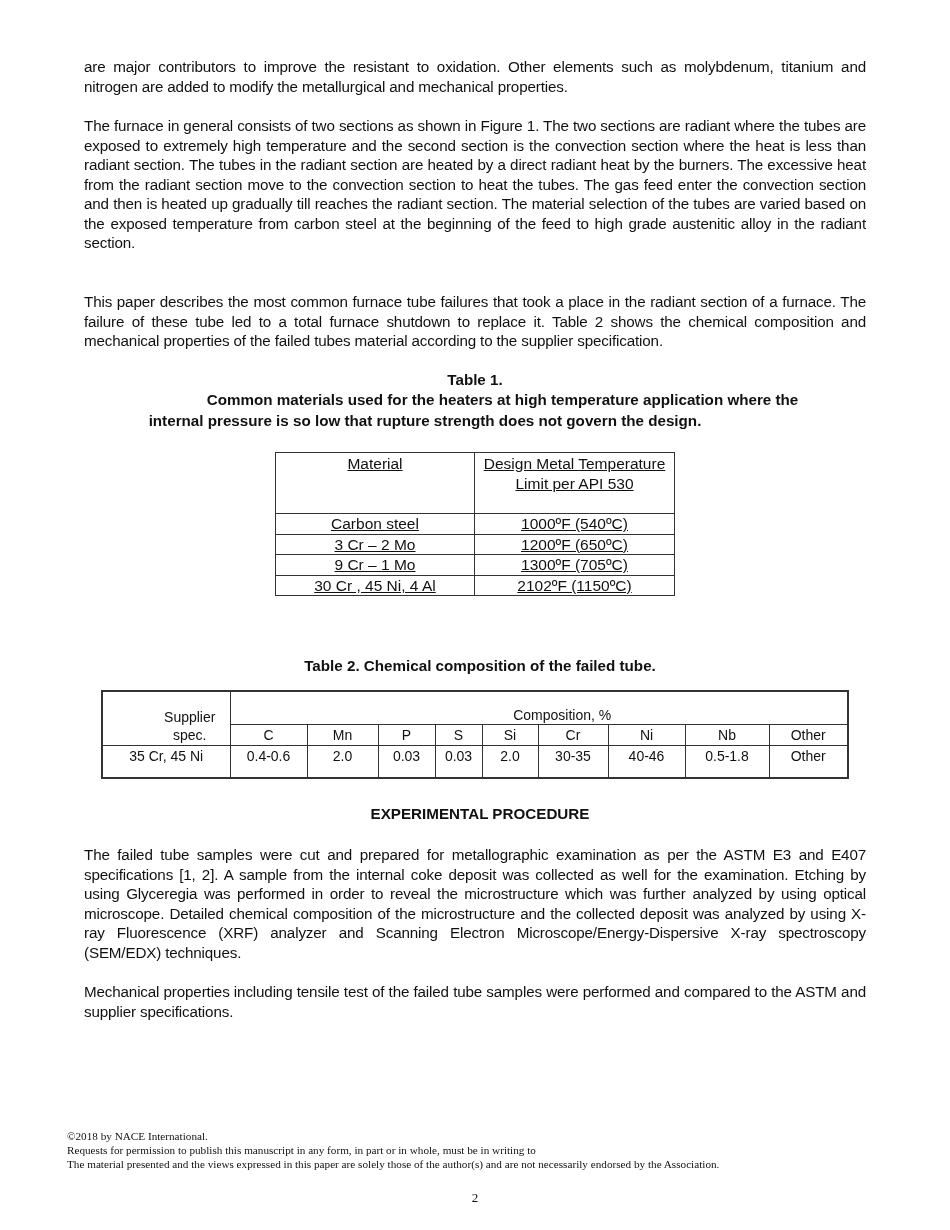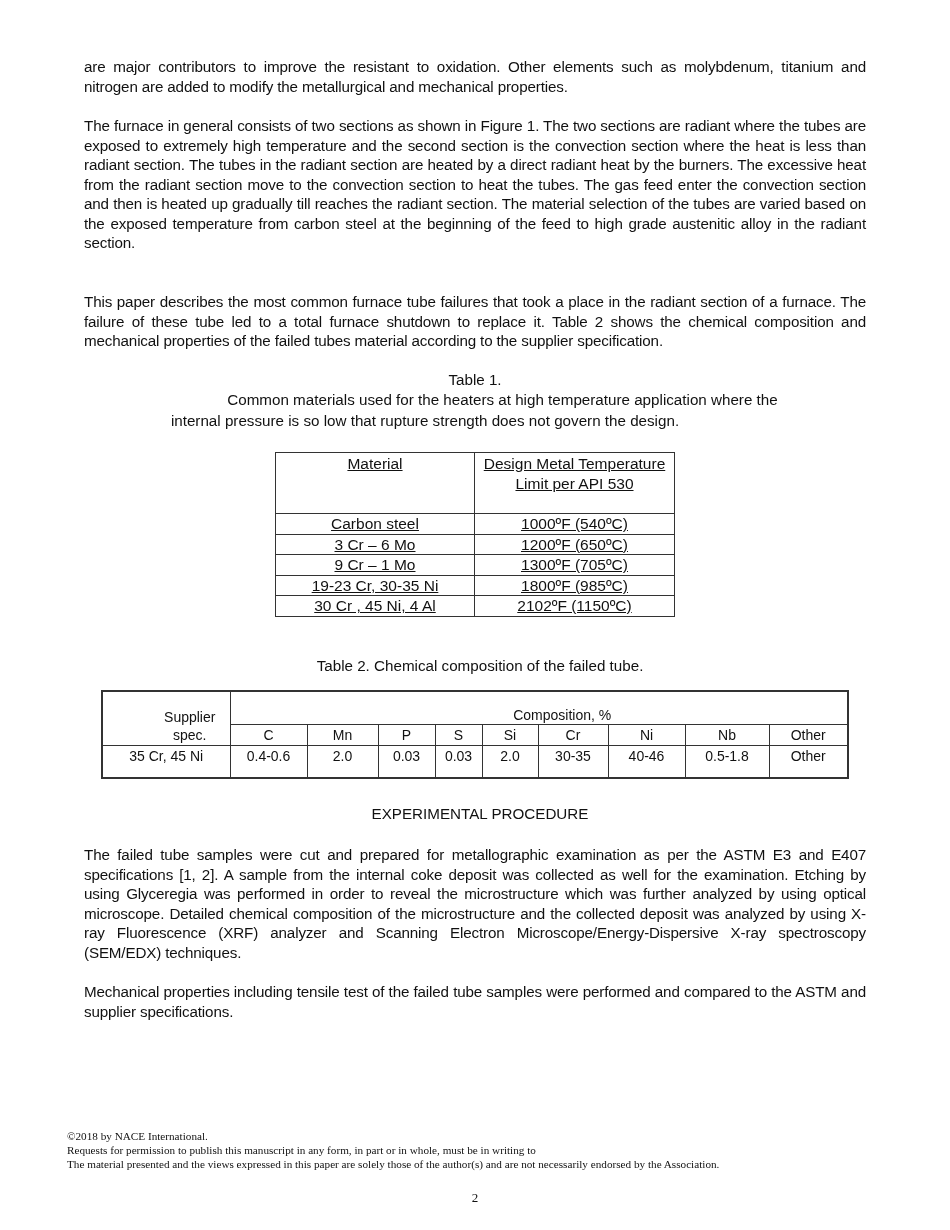--- a/index.html
+++ b/index.html
@@ -4,21 +4,21 @@
 <style>
   html, body { margin: 0; padding: 0; background: #ffffff; }
   body { width: 950px; height: 1230px; position: relative; overflow: hidden; color: #111; }
   .para {
     position: absolute; left: 84px; width: 782px;
     font-family: "Liberation Sans", sans-serif; font-size: 15.2px; line-height: 19.5px;
     text-align: justify; letter-spacing: -0.15px; margin: 0;
   }
   .center-bold {
     position: absolute; left: 0; width: 950px; text-align: center;
-    font-family: "Liberation Sans", sans-serif; font-weight: normal; font-size: 15.2px; line-height: 20px;
+    font-family: "Liberation Sans", sans-serif; font-weight: bold; font-size: 15.2px; line-height: 20px;
     margin: 0;
   }
   table { border-collapse: collapse; position: absolute; font-family: "Liberation Sans", sans-serif; }
   #table1 { left: 275px; top: 452px; width: 400px; font-size: 15.5px; }
   #table1 td, #table1 th { border: 1px solid #333; text-align: center; padding: 0; font-weight: normal; line-height: 19.6px; text-decoration: underline; }
   #table1 th { vertical-align: top; height: 59px; padding-top: 1px; }
   #table1 .c1 { width: 198px; }
   #table2 { left: 101px; top: 690px; width: 748px; font-size: 14px; border: 2px solid #333; }
   #table2 td { border: 1px solid #333; text-align: center; padding: 0; line-height: 18px; }
   #table2 .r-top td { height: 32px; vertical-align: bottom; padding-left: 47px; }
@@ -48,30 +48,26 @@
   <tbody>
       <tr>
     <th class="c1">Material</th>
     <th>Design Metal Temperature Limit per API 530</th>
   </tr>
   <tr>
     <td>Carbon steel</td>
     <td>1000ºF (540ºC)</td>
   </tr>
   <tr>
-    <td>3 Cr – 6 Mo</td>
+    <td>3 Cr – 2 Mo</td>
     <td>1200ºF (650ºC)</td>
   </tr>
   <tr>
     <td>9 Cr – 1 Mo</td>
     <td>1300ºF (705ºC)</td>
-  </tr>
-  <tr>
-    <td>19-23 Cr, 30-35 Ni</td>
-    <td>1800ºF (985ºC)</td>
   </tr>
   <tr>
     <td>30 Cr , 45 Ni, 4 Al</td>
     <td>2102ºF (1150ºC)</td>
   </tr>
 </tbody>
   </table>
 
 <p class="center-bold" style="top:656px; left:5px;">Table 2. Chemical composition of the failed tube.</p>
 

